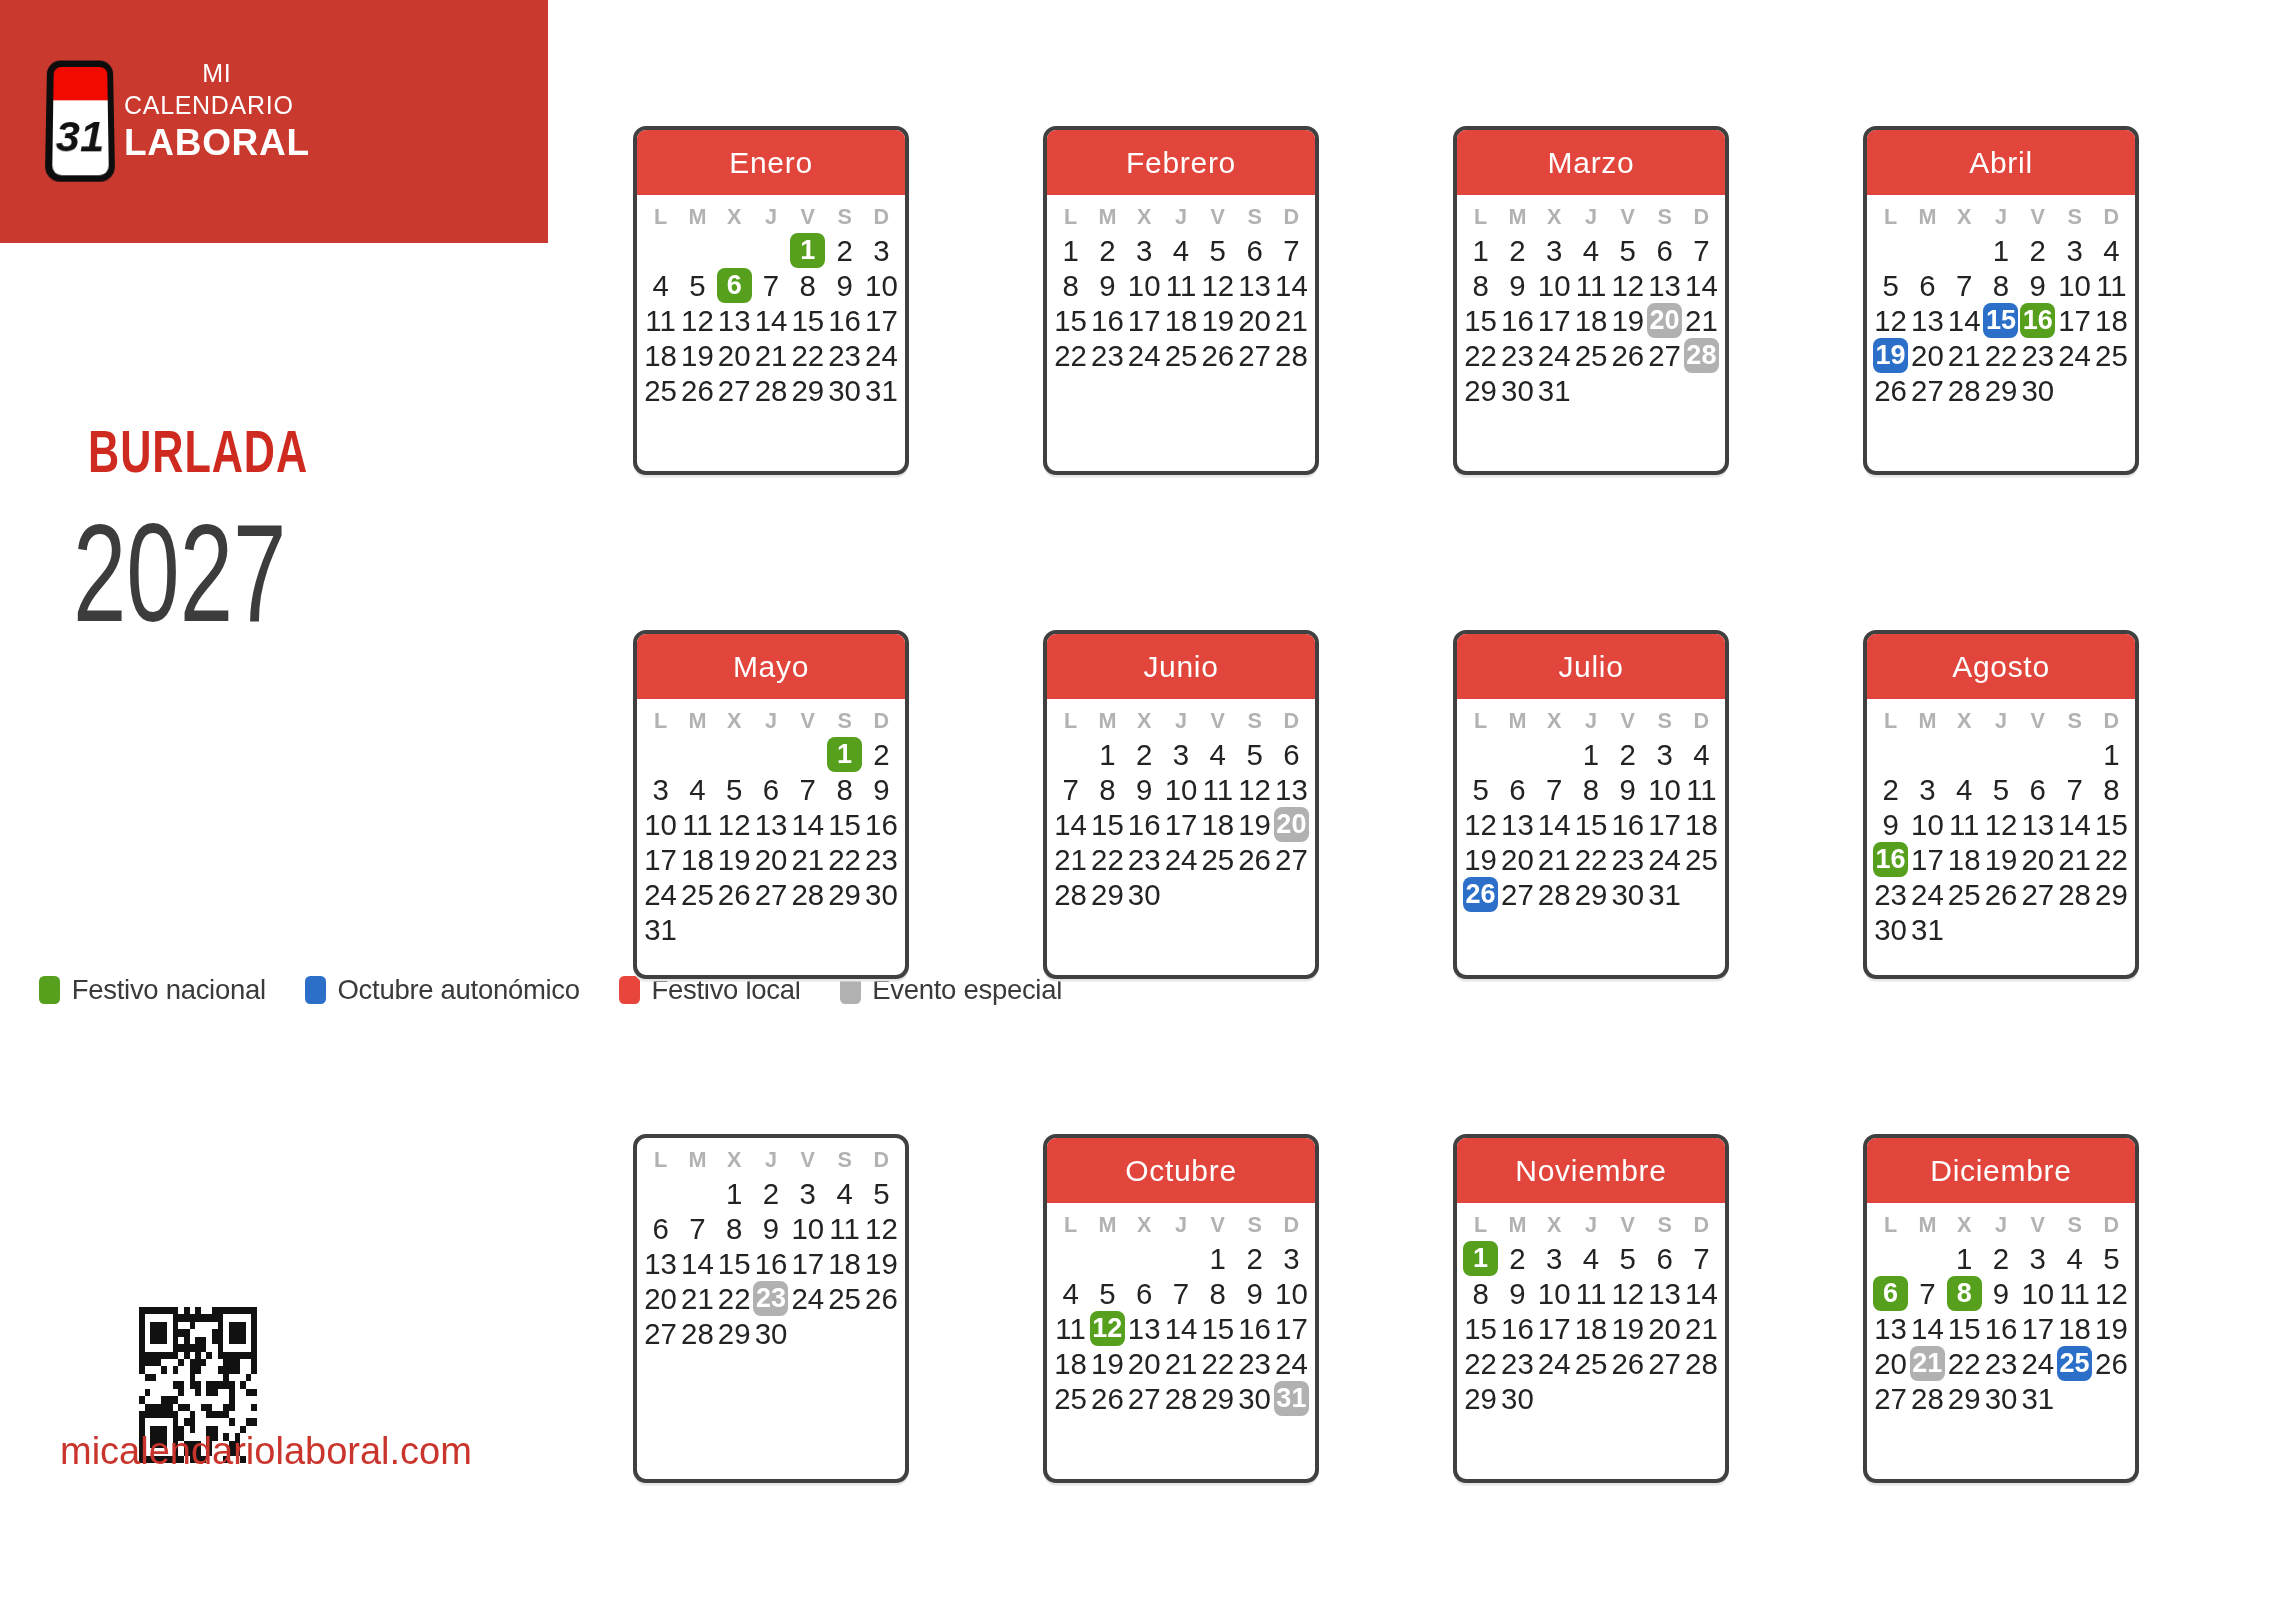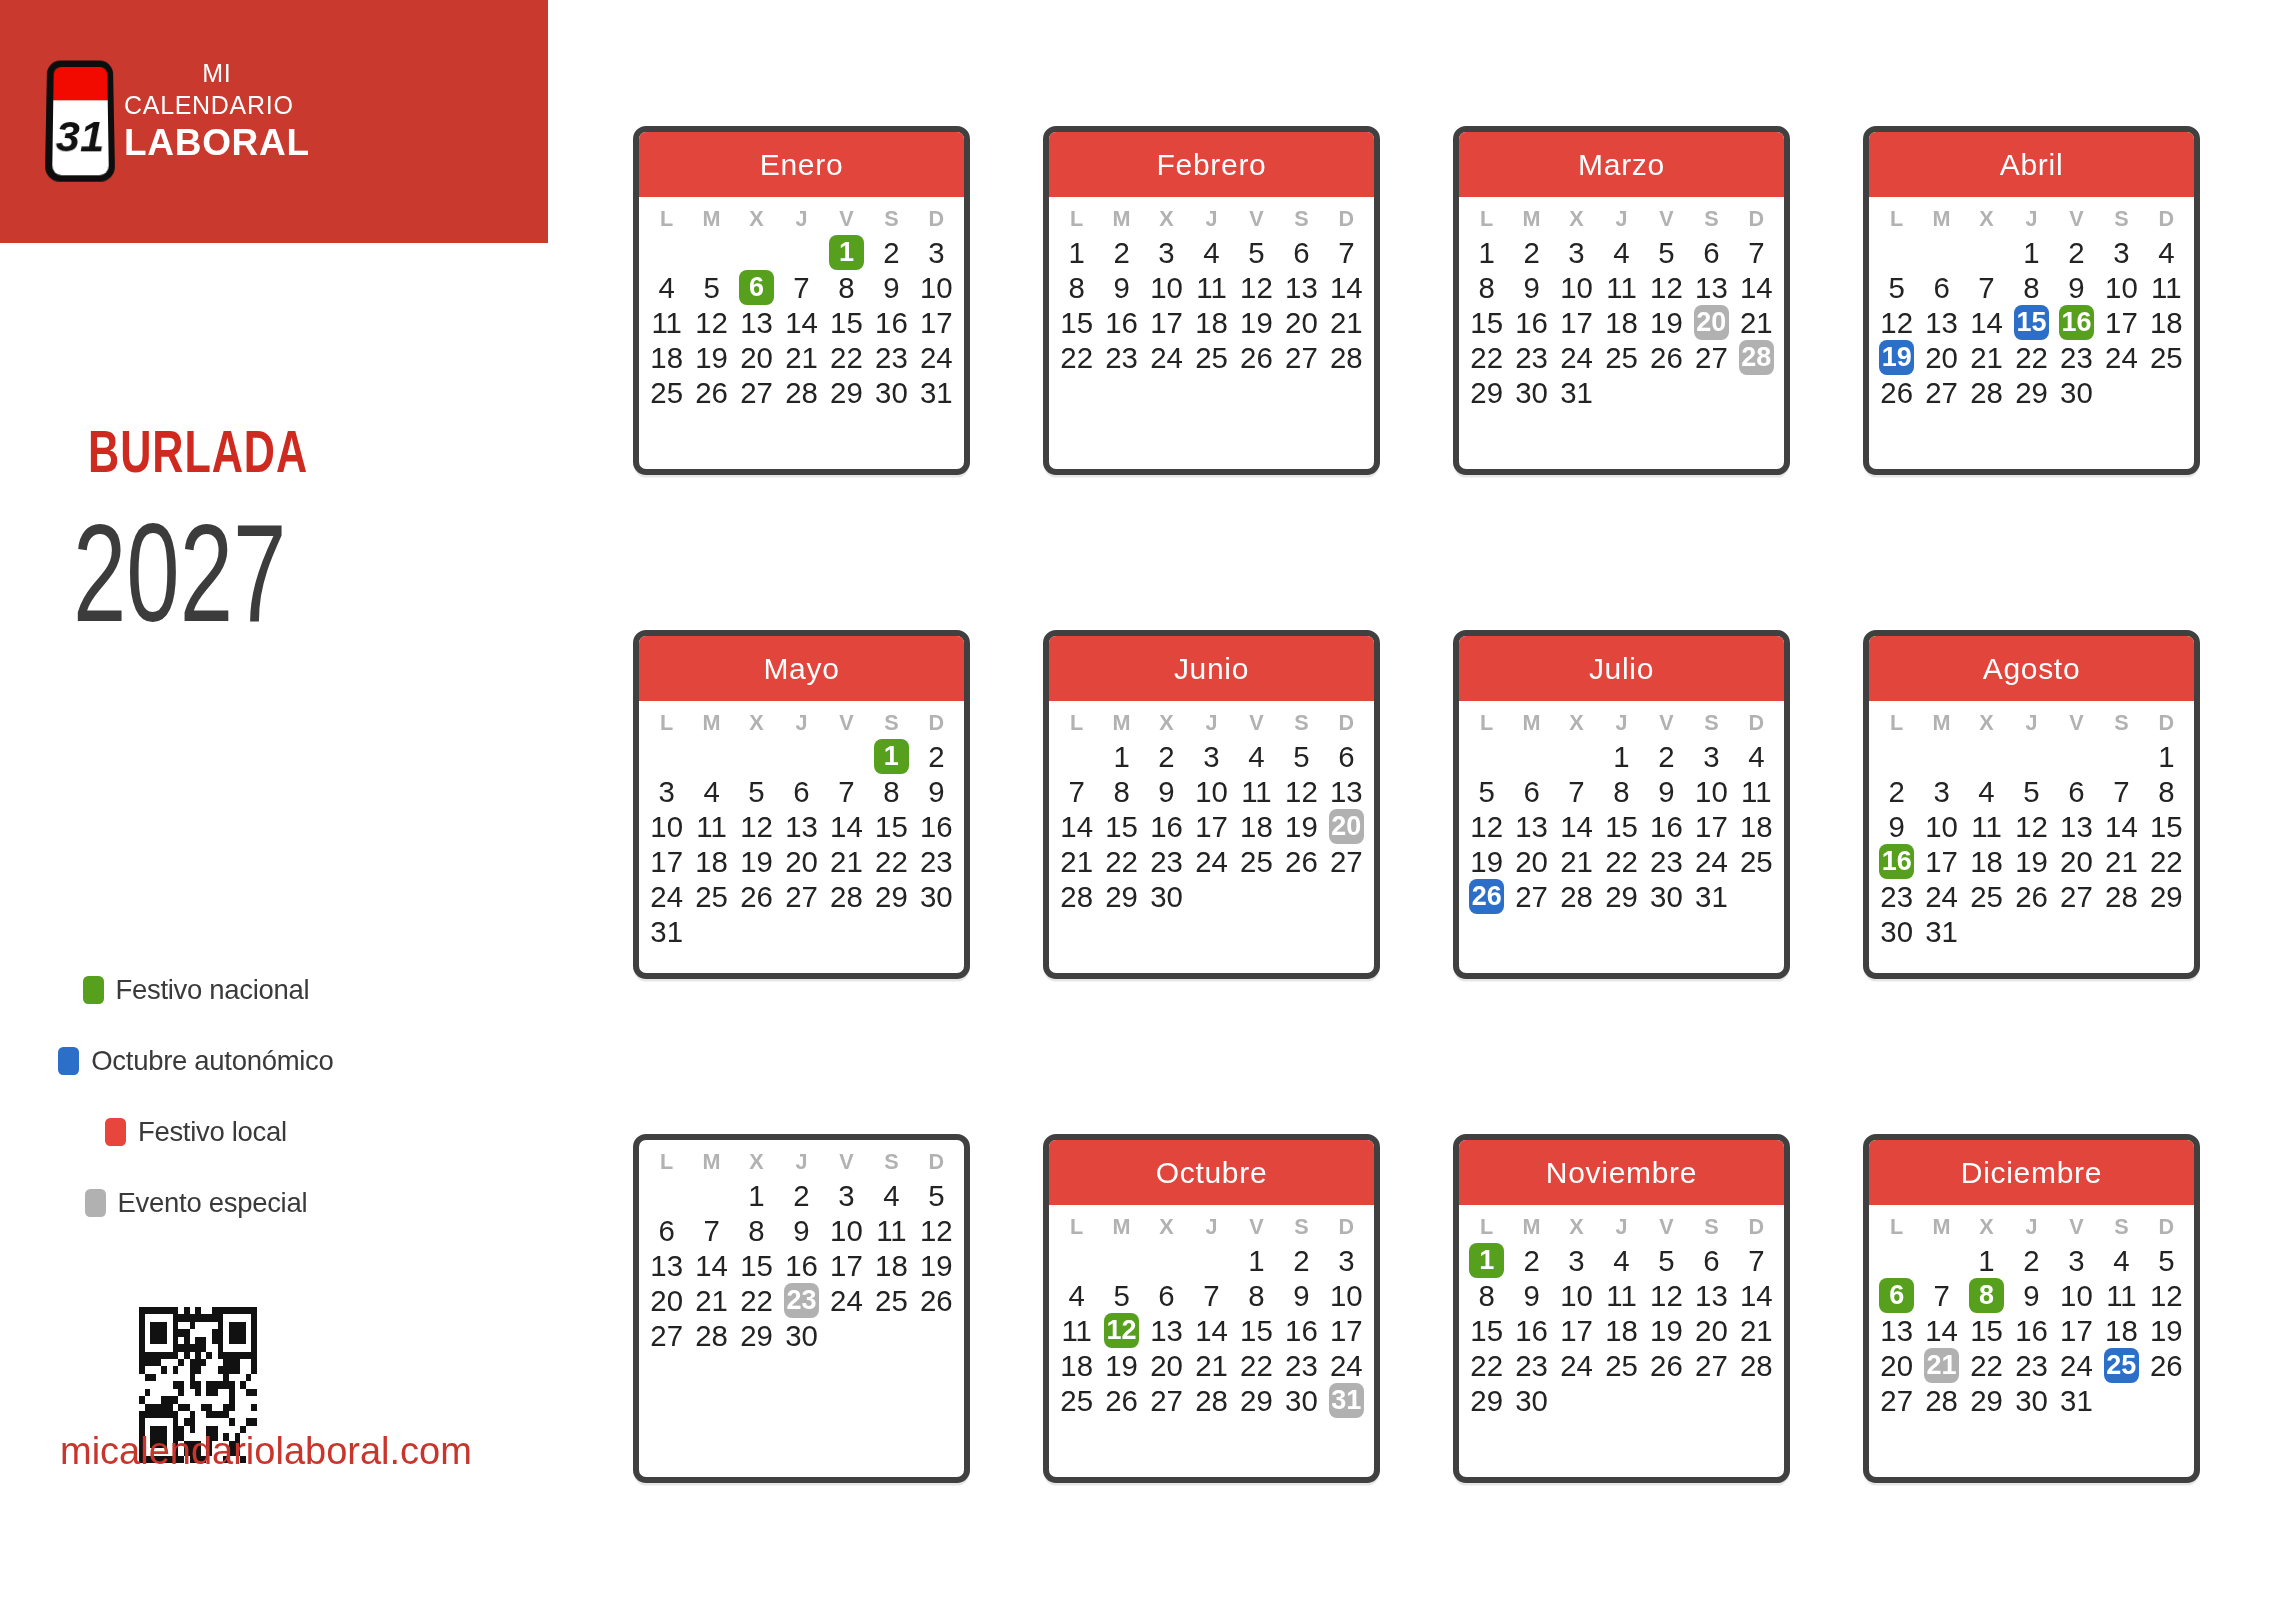--- a/index.html
+++ b/index.html
@@ -23,33 +23,33 @@
   .brand-line2 { font-size:25px; line-height:33px; }
   .brand-line3 { font-size:37px; line-height:41px; font-weight:700; }
 
   
   .city { position:absolute; left:88px; top:417px; font-size:60px; font-weight:700;
           color:#cf2a1f; letter-spacing:1.3px; transform:scaleX(0.72); transform-origin:left top; white-space:nowrap; }
   .year { position:absolute; left:73px; top:493px; font-size:139px; font-weight:400;
           color:#3c3c3c; transform:scaleX(0.69); transform-origin:left top; white-space:nowrap; }
 
   .legend { position:absolute; left:39px; top:974px; width:314px;
-            display:flex; flex-direction:column; gap:39px; }
+            display:flex; flex-direction:row; gap:39px; }
   .legend-item { display:flex; align-items:center; justify-content:center; gap:11.8px; }
   .swatch { width:21px; height:27.5px; border-radius:5.2px; flex:0 0 auto; }
   .legend-label { font-size:27.5px; color:#3a3a3a; letter-spacing:-0.3px; white-space:nowrap; }
 
   .qr { position:absolute; left:139px; top:1307px; width:118px; height:156px; }
   .url { position:absolute; left:60px; top:1430px; font-size:38px; color:#c9352c;
          text-decoration:none; white-space:nowrap; }
 
   
   .months { position:absolute; left:633px; top:126px;
             display:grid; grid-template-columns:repeat(4,337px); column-gap:73px; row-gap:155px; }
-  .month-card { width:337px; height:349px; background:#ffffff; border:6px solid #404040;
+  .month-card { width:276px; height:349px; background:#ffffff; border:4px solid #404040;
                 border-radius:13px; overflow:hidden; box-shadow:0 3.3px 0 -0.7px #e7e7e7;text-align:right; }
   .month-title { height:65px; background:#e2453b; color:#ffffff; font-size:30px;
                  letter-spacing:0.7px; display:flex; align-items:center; justify-content:center; }
   .dow { margin-top:7.9px; padding:0 5.2px; display:grid; grid-template-columns:repeat(7,1fr);
          height:29px; align-items:center; justify-items:center;
          font-size:21.6px; font-weight:700; color:#b2b2b2; }
   .days { margin-top:1.3px; padding:0 5.2px; display:grid; grid-template-columns:repeat(7,1fr);
           grid-auto-rows:35px; align-items:center; justify-items:center;
           font-size:29.4px; color:#232323; }
   .day-badge { width:35px; height:35px; border-radius:7.9px; display:flex; align-items:center;

